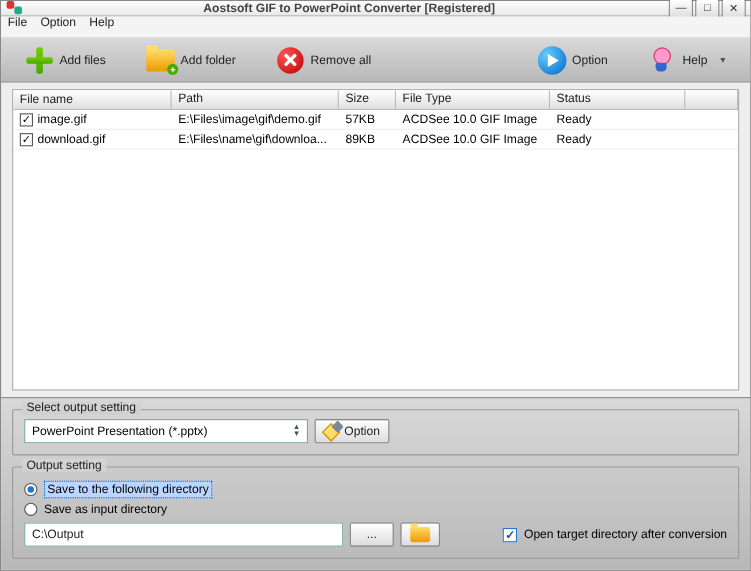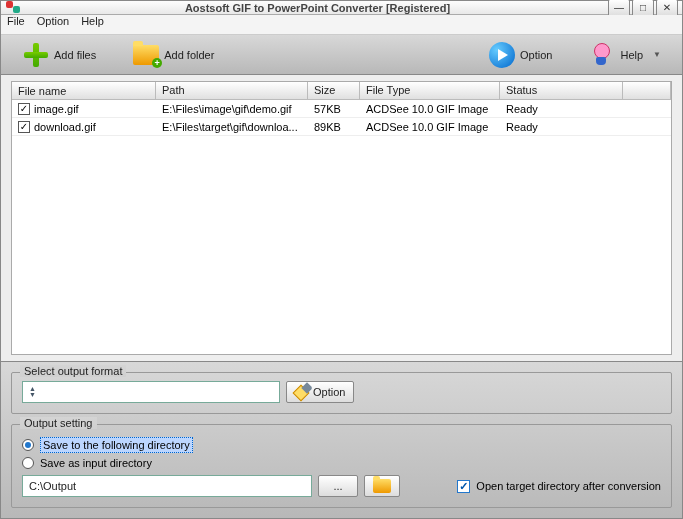--- a/index.html
+++ b/index.html
@@ -100,20 +100,26 @@
       <span>Add files</span>
     </div>
     <div class="tbtn">
       <span class="ticon">
           <span class="icon-folder">
             <span class="plus">+</span>
           </span>
         </span>
       <span>Add folder</span>
     </div>
+    <div class="tbtn">
+      <span class="ticon">
+          <span class="icon-remove"></span>
+        </span>
+      <span>Remove all</span>
+    </div>
     <div class="tsep"></div>
     <div class="tbtn">
       <span class="ticon">
           <span class="icon-convert"></span>
         </span>
       <span>Option</span>
     </div>
     <div class="tbtn">
       <span class="ticon">
           <span class="icon-help"></span>
@@ -142,35 +148,36 @@
           <div class="c2">57KB</div>
           <div class="c3">ACDSee 10.0 GIF Image</div>
           <div class="c4">Ready</div>
           <div class="c5"></div>
         </div>
         <div class="list-row">
           <div class="c0">
             <span class="chk">✓</span>
             <span>download.gif</span>
           </div>
-          <div class="c1">E:\Files\target\gif\downloa...</div>
+          <div class="c1">E:\Files\name\gif\downloa...</div>
           <div class="c2">89KB</div>
           <div class="c3">ACDSee 10.0 GIF Image</div>
           <div class="c4">Ready</div>
           <div class="c5"></div>
         </div>
       </div>
   </div>
 
   <div class="bottom">
 
     <div class="fieldset">
-      <span class="fieldset-label">Select output format</span>
+      <span class="fieldset-label">Select output setting</span>
       <div class="format-row">
         <div class="select">
+          <span>PowerPoint Presentation (*.pptx)</span>
           <span class="spinner">
               <span>▲</span>
               <span>▼</span>
             </span>
         </div>
         <div class="btn">
           <span class="opt-icon"></span>
           <span>Option</span>
         </div>
       </div>

